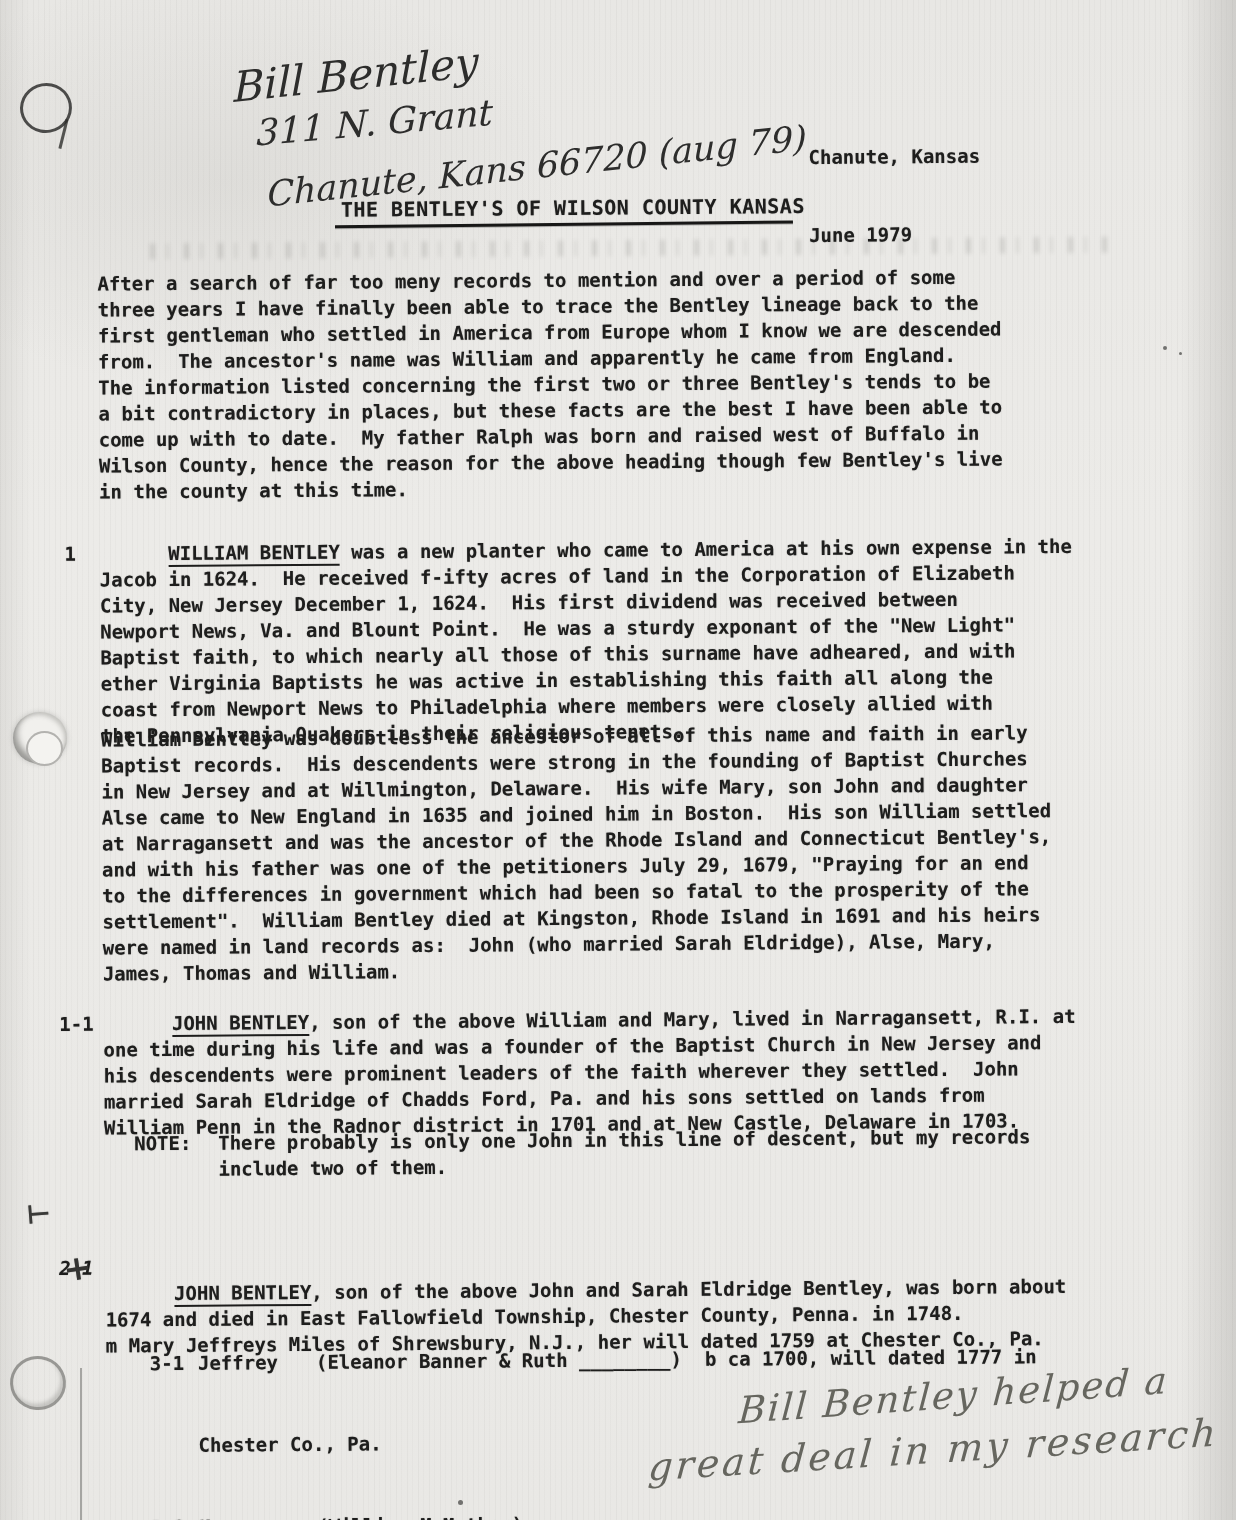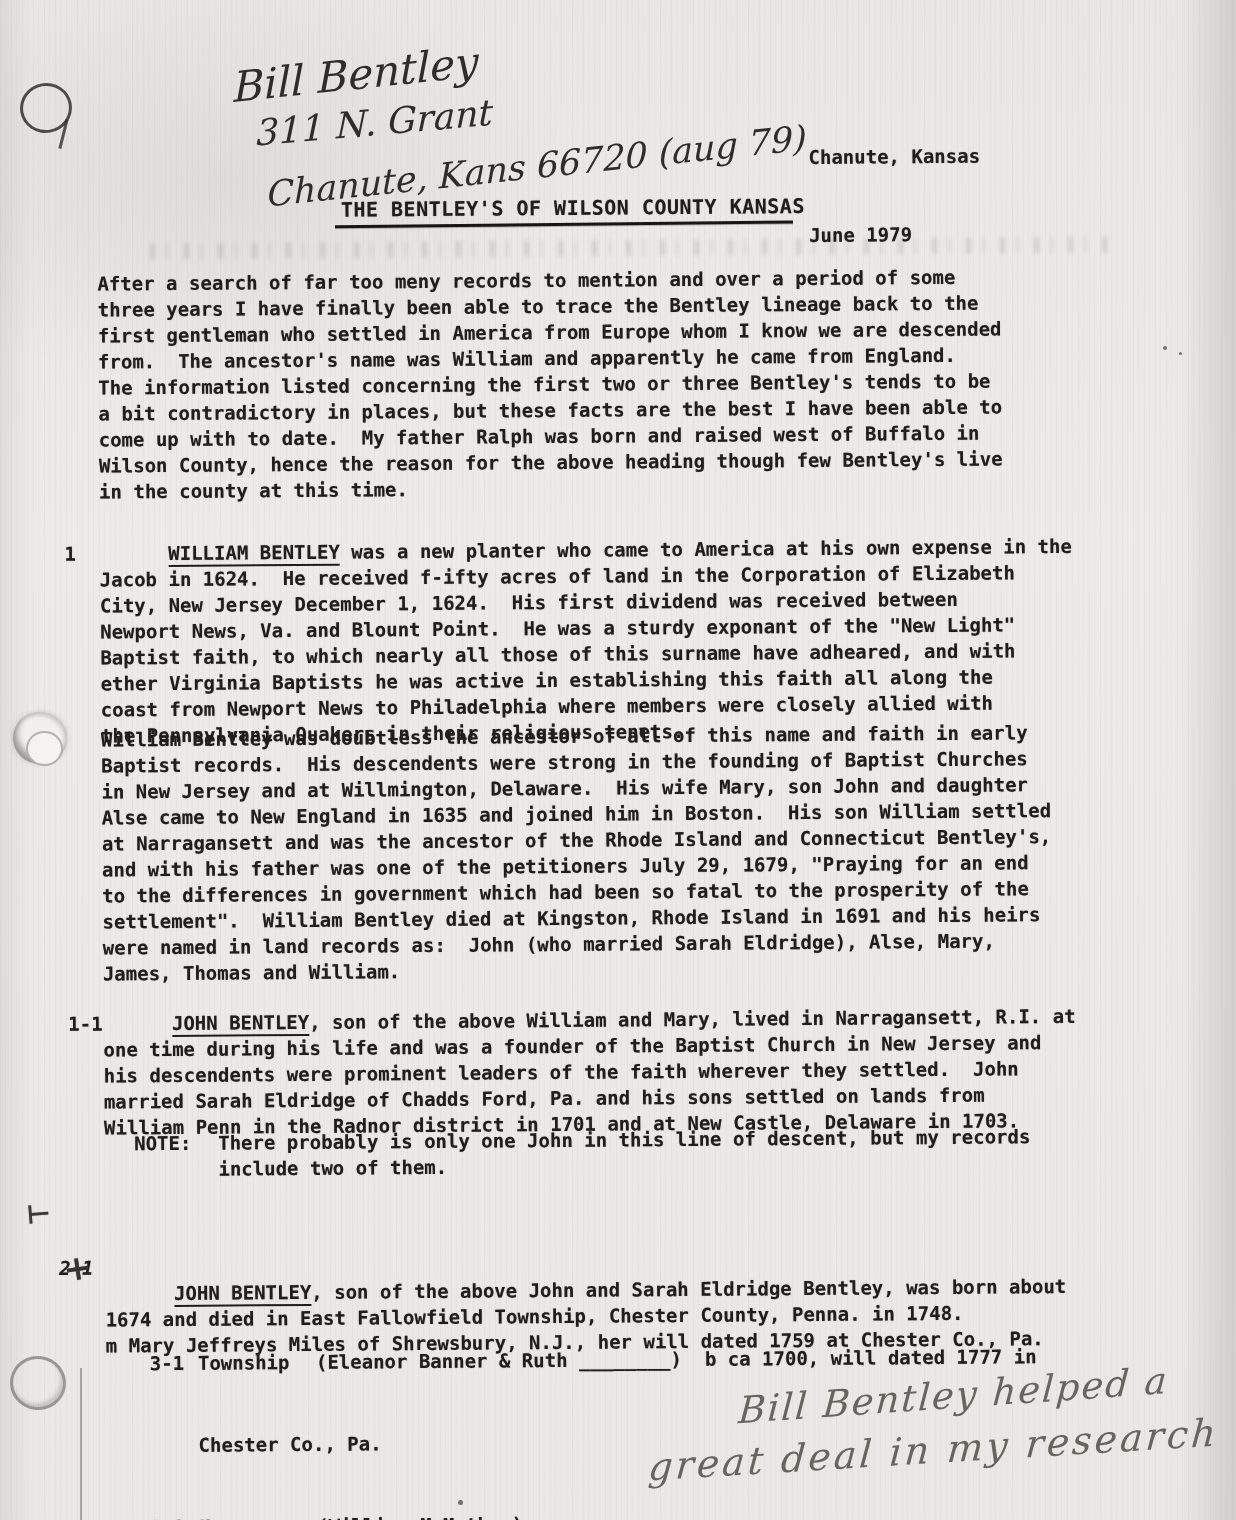--- a/index.html
+++ b/index.html
@@ -130,21 +130,21 @@
 in New Jersey and at Willmington, Delaware.  His wife Mary, son John and daughter
 Alse came to New England in 1635 and joined him in Boston.  His son William settled
 at Narragansett and was the ancestor of the Rhode Island and Connecticut Bentley's,
 and with his father was one of the petitioners July 29, 1679, "Praying for an end
 to the differences in government which had been so fatal to the prosperity of the
 settlement".  William Bentley died at Kingston, Rhode Island in 1691 and his heirs
 were named in land records as:  John (who married Sarah Eldridge), Alse, Mary,
 James, Thomas and William.</div>
 
     <div class="typed para" style="left:100px;top:980px;">
-      <span class="margin-label" style="left:-44px;margin-left:9px;">1-1</span><span class="u">JOHN BENTLEY</span><span>, son of the above William and Mary, lived in Narragansett, R.I. at
+      <span class="margin-label" style="left:-44px;">1-1</span><span class="u">JOHN BENTLEY</span><span>, son of the above William and Mary, lived in Narragansett, R.I. at
 one time during his life and was a founder of the Baptist Church in New Jersey and
 his descendents were prominent leaders of the faith wherever they settled.  John
 married Sarah Eldridge of Chadds Ford, Pa. and his sons settled on lands from
 William Penn in the Radnor district in 1701 and at New Castle, Delaware in 1703.</span>
     </div>
 
     <div class="typed para note-row" style="left:130px;top:1126px;width:980px;">
       <span class="note-label">NOTE:</span><span>There probably is only one John in this line of descent, but my records
 include two of them.</span>
     </div>
@@ -152,21 +152,21 @@
     <div class="typed para" style="left:100px;top:1198px;">
       <span class="mark-tick" style="left:-78px;top:-2px;">⊢</span>
       <span class="margin-label" style="left:-46px;font-style:italic;">2-1</span>
       <span class="mark-plus" style="left:-42px;top:52px;">+</span><span class="u">JOHN BENTLEY</span><span>, son of the above John and Sarah Eldridge Bentley, was born about
 1674 and died in East Fallowfield Township, Chester County, Penna. in 1748.
 m Mary Jeffreys Miles of Shrewsbury, N.J., her will dated 1759 at Chester Co., Pa.</span>
     </div>
 
     <div class="typed" style="left:130px;top:1292px;width:1000px;">
       <div class="child-row">
-        <span class="child-num">3-1</span><span class="child-name">Township</span><span class="child-spouse">(Eleanor Banner &amp; Ruth ________)  b ca 1700, will dated 1777 in</span>
+        <span class="child-num">3-1</span><span class="child-name">Jeffrey</span><span class="child-spouse">(Eleanor Banner &amp; Ruth ________)  b ca 1700, will dated 1777 in</span>
       </div>
       <div class="child-cont">Chester Co., Pa.</div>
       <div class="child-row">
         <span class="child-num">3-2</span><span class="child-name">Mary</span><span class="child-spouse">(William McMather)</span>
       </div>
       
       
       
       
     </div>

